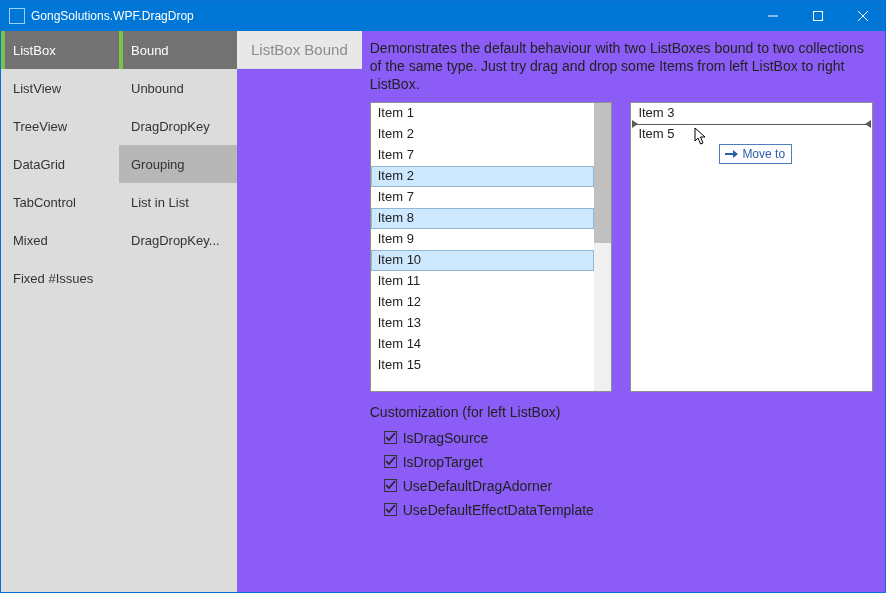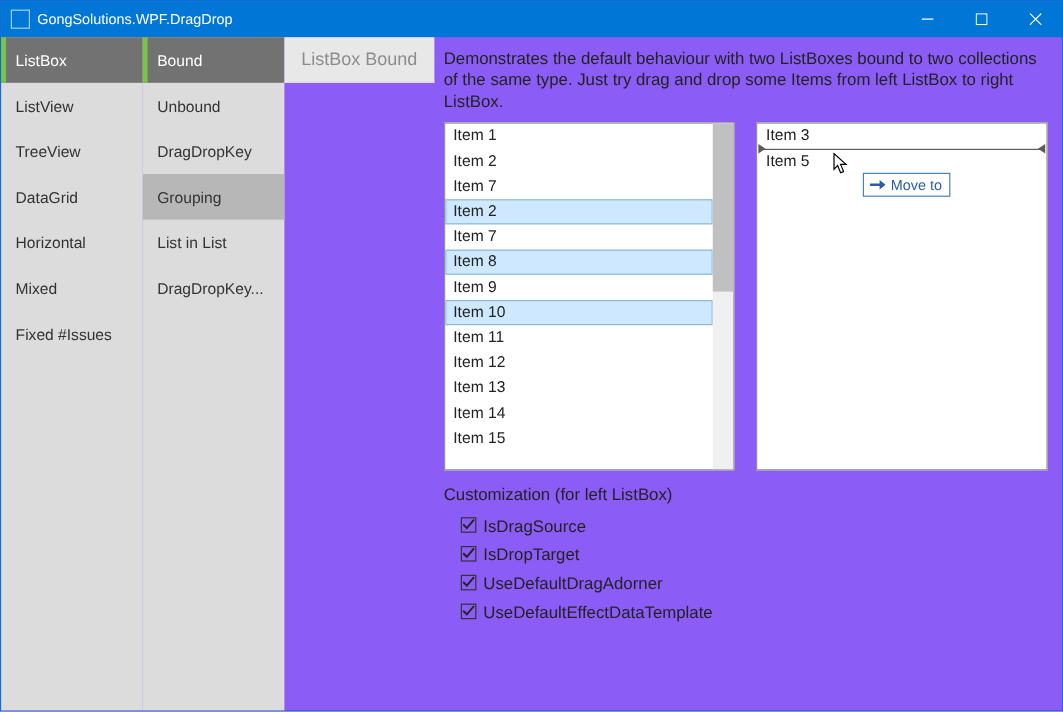--- a/index.html
+++ b/index.html
@@ -68,21 +68,21 @@
           <line x1="10" y1="0" x2="0" y2="10"></line>
         </svg>
       </div>
   </div>
   <div class="main">
     <div class="nav" id="nav1">
         <div class="nav-item active">ListBox</div>
         <div class="nav-item">ListView</div>
         <div class="nav-item">TreeView</div>
         <div class="nav-item">DataGrid</div>
-        <div class="nav-item">Horizontal</div>
+        <div class="nav-item">TabControl</div>
         <div class="nav-item">Mixed</div>
         <div class="nav-item">Fixed #Issues</div>
       </div>
     <div class="nav2" id="nav2">
         <div class="nav-item active">Bound</div>
         <div class="nav-item">Unbound</div>
         <div class="nav-item">DragDropKey</div>
         <div class="nav-item hover">Grouping</div>
         <div class="nav-item">List in List</div>
         <div class="nav-item">DragDropKey...</div>

